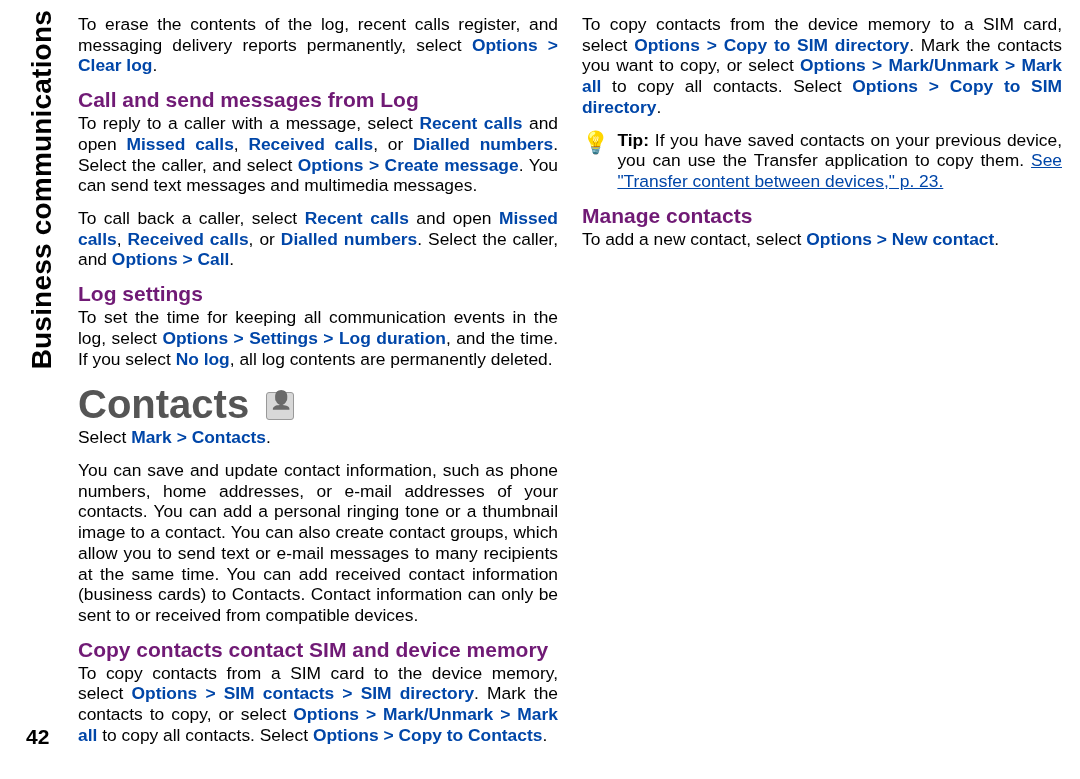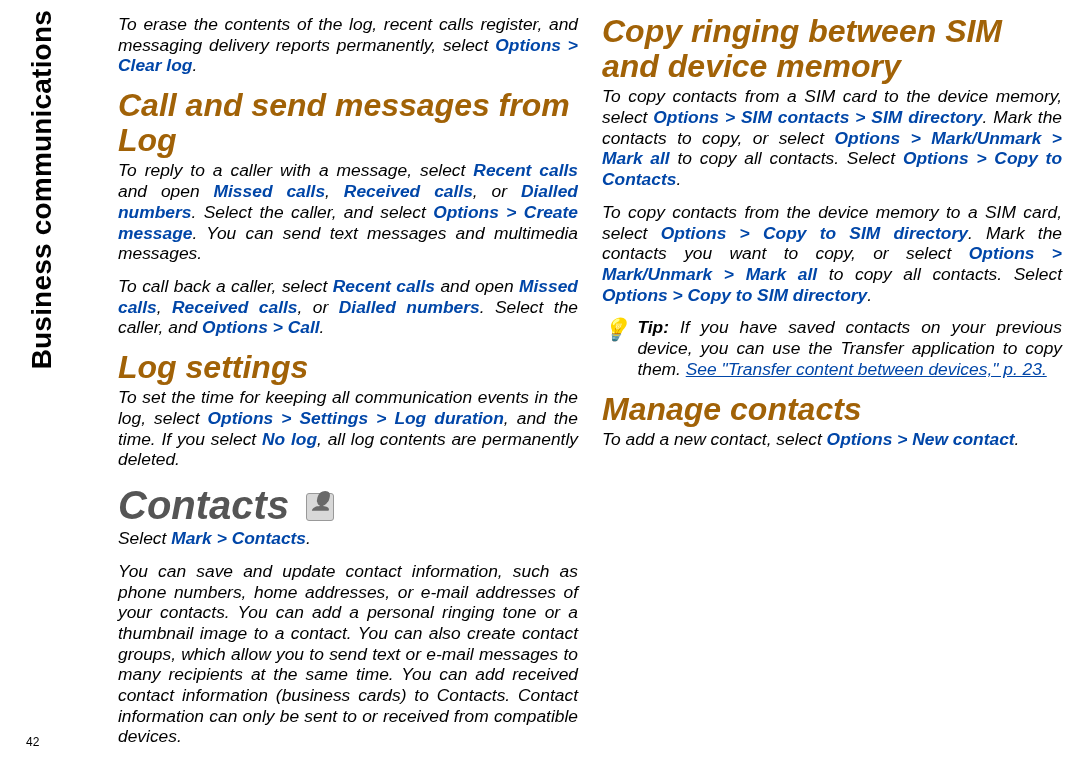--- a/index.html
+++ b/index.html
@@ -28,50 +28,49 @@
     font-size: 28px;
     font-weight: 700;
     letter-spacing: 0.2px;
     font-family: "Segoe UI", "Trebuchet MS", Arial, sans-serif;
     white-space: nowrap;
   }
   .pgnum {
     position: absolute;
     left: 26px;
     bottom: 30px;
-    font-size: 12px;
-    font-weight: 400;
+    font-size: 21px;
+    font-weight: 700;
   }
   .columns {
-    margin-left: 96px;
+    margin-left: 56px;
     column-count: 2;
     column-gap: 24px;
     column-fill: auto;
     height: 760px;
     font-size: 17.4px;
     line-height: 1.19;
-    font-style: italic;
   }
   .columns p {
     margin: 0 0 12px 0;
     text-align: justify;
     text-justify: inter-word;
   }
   h1 {
     font-size: 40px;
     font-weight: 700;
     color: #555;
     margin: 14px 0 2px 0;
     line-height: 1.05;
     font-family: "Segoe UI", "Trebuchet MS", Arial, sans-serif;
   }
   h2 {
-    font-size: 32px;
-    font-weight: 700;
-    color: #a16207;
+    font-size: 21px;
+    font-weight: 700;
+    color: #701a75;
     margin: 10px 0 2px 0;
     line-height: 1.1;
     font-family: "Segoe UI", "Trebuchet MS", Arial, sans-serif;
   }
   .ui  { color: #0046a8; font-weight: 700; }
   .chev { color: #0046a8; font-weight: 700; }
   .lnk { color: #0046a8; text-decoration: underline; }
   .bold { font-weight: 700; }
   .iconbox {
     display: inline-block;
@@ -173,21 +172,21 @@
 
     <p>
       <span>Select </span>
       <span class="ui">Mark</span>
       <span class="chev"> &gt; </span>
       <span class="ui">Contacts</span><span>.</span>
     </p>
 
     <p>You can save and update contact information, such as phone numbers, home addresses, or e-mail addresses of your contacts. You can add a personal ringing tone or a thumbnail image to a contact. You can also create contact groups, which allow you to send text or e-mail messages to many recipients at the same time. You can add received contact information (business cards) to Contacts. Contact information can only be sent to or received from compatible devices.</p>
 
-    <h2>Copy ringing between SIM and device memory</h2>
+    <h2>Copy contacts contact SIM and device memory</h2>
 
 
     <p>
       <span>To copy contacts from a SIM card to the device memory, select </span>
       <span class="ui">Options</span>
       <span class="chev"> &gt; </span>
       <span class="ui">SIM contacts</span>
       <span class="chev"> &gt; </span>
       <span class="ui">SIM directory</span><span>. Mark the contacts to copy, or select </span>
       <span class="ui">Options</span>

